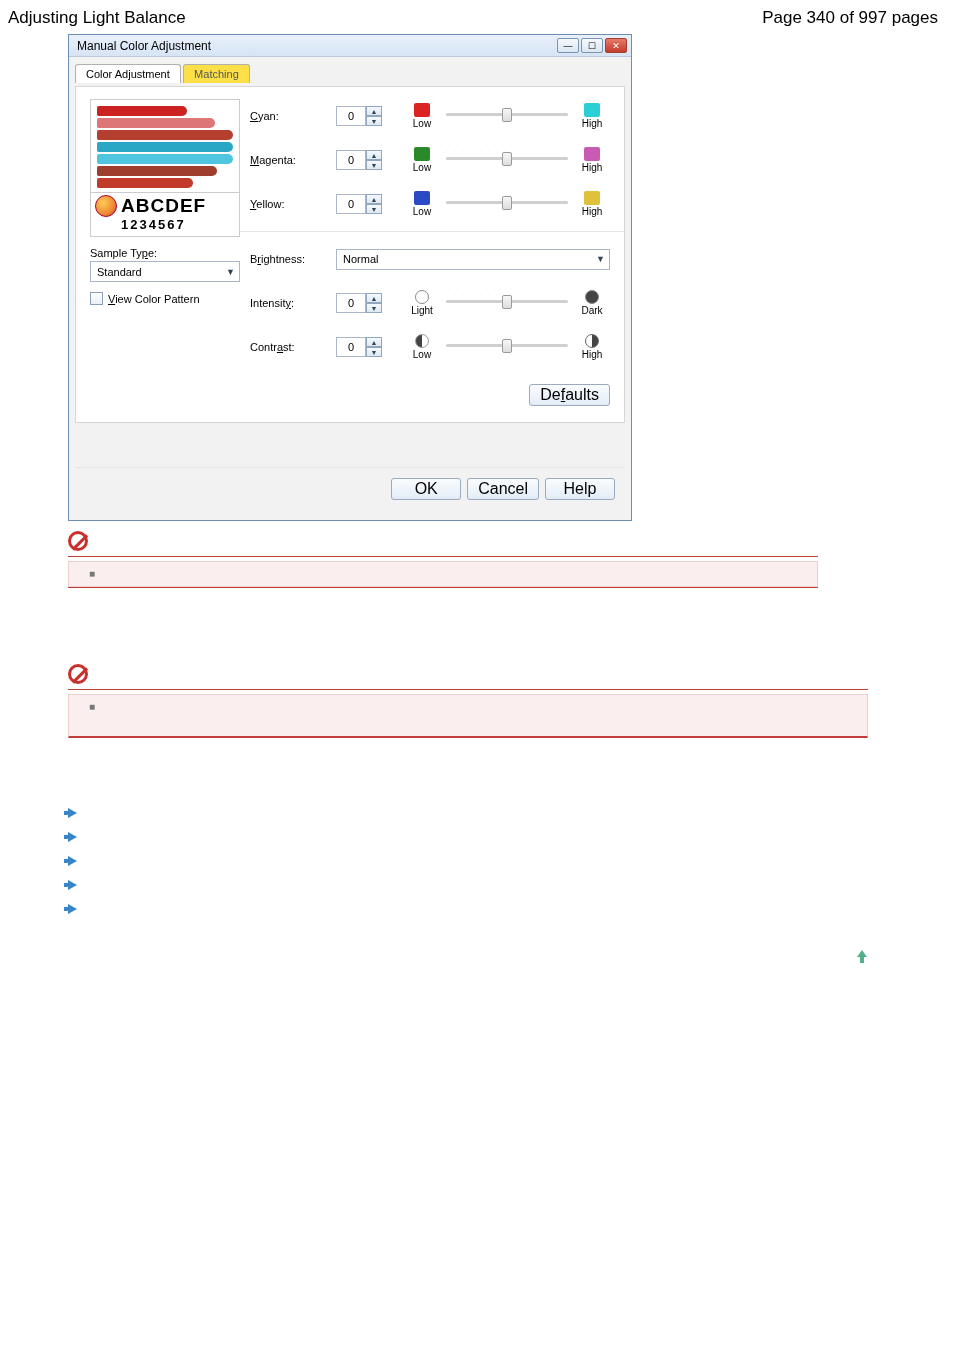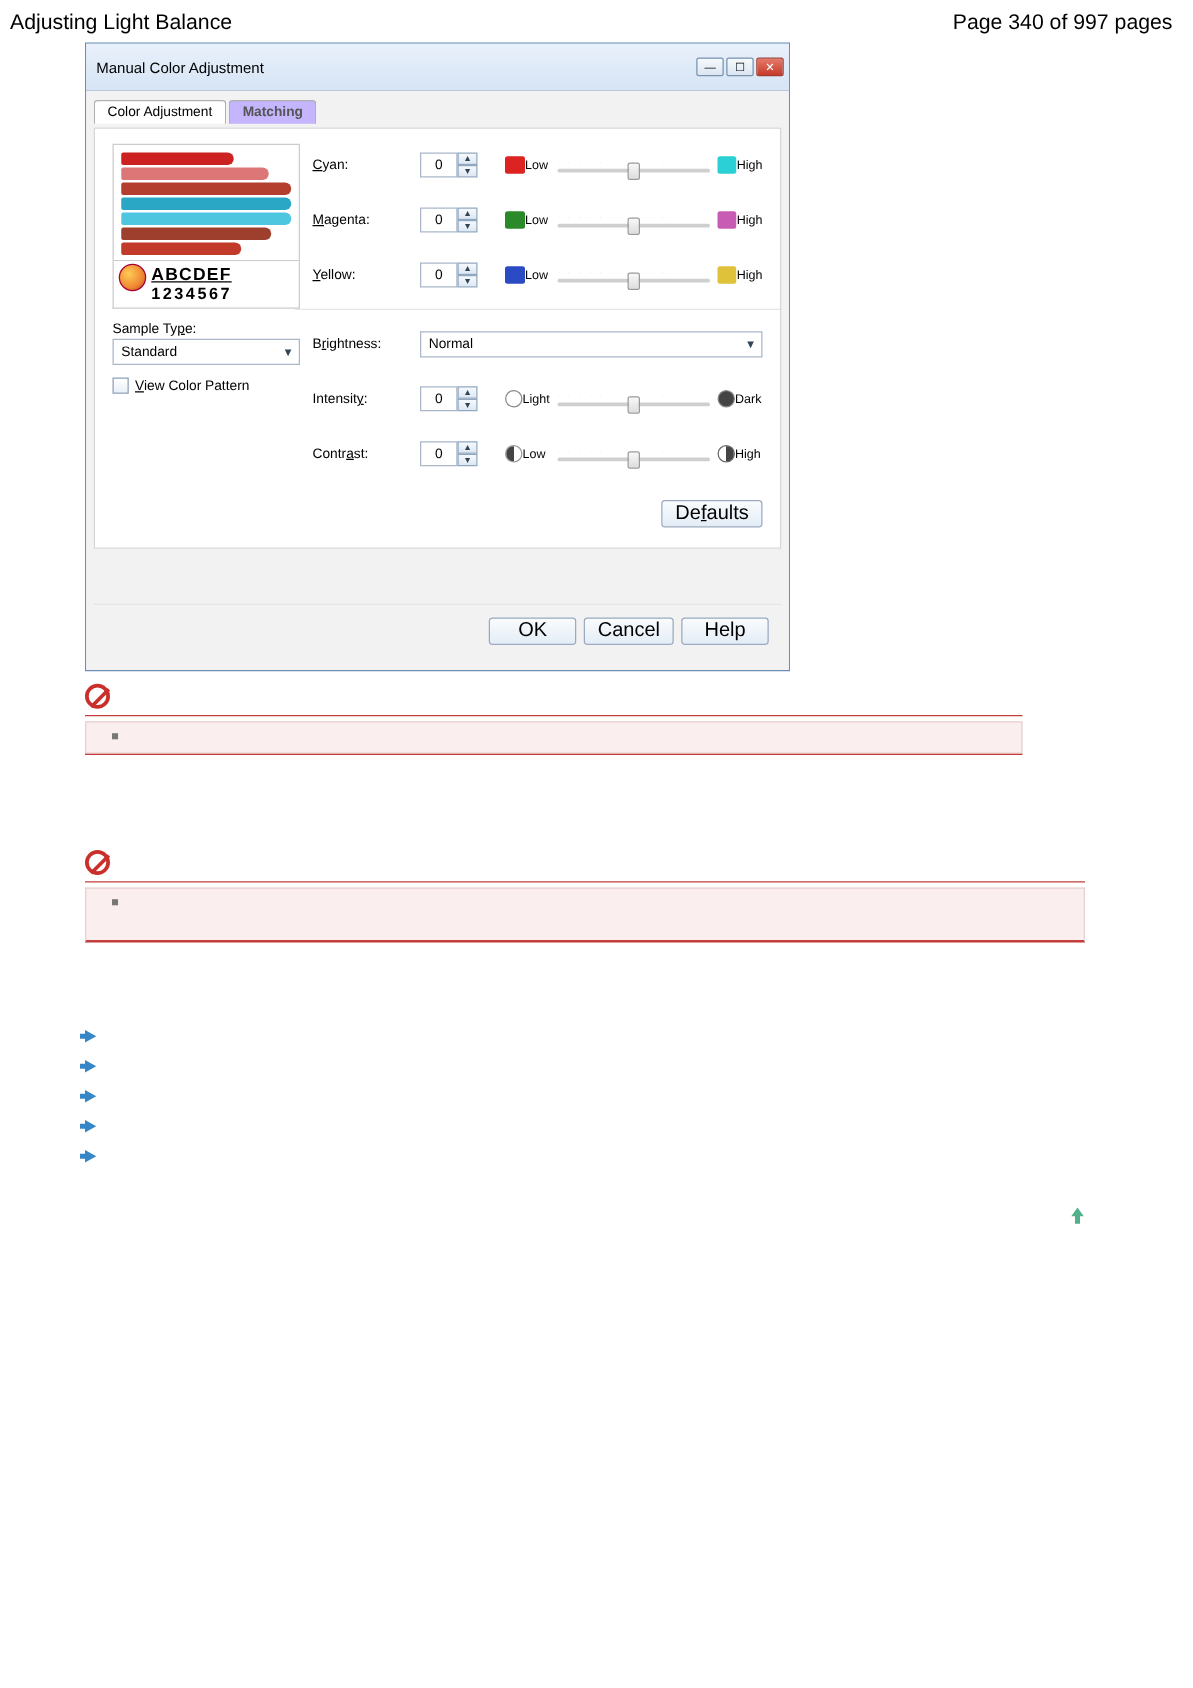--- a/index.html
+++ b/index.html
@@ -20,21 +20,21 @@
     padding: 0 0 0 68px;
   }
   .dialog {
     width: 564px;
     border: 1px solid #6b8fb4;
     background: #fff;
     margin-bottom: 10px;
   }
   .titlebar {
     background: linear-gradient(#e9f1fb, #d6e4f5);
-    height: 38px;
+    height: 22px;
     display: flex;
     align-items: center;
     justify-content: space-between;
     padding: 0 4px 0 8px;
     border-bottom: 1px solid #b9c9db;
     font-size: 12px;
   }
   .win-btns { display: flex; gap: 2px; }
   .win-btn {
     width: 22px; height: 15px;
@@ -56,21 +56,21 @@
     background: #fff;
     border: 1px solid #b0b0b0;
     border-bottom: none;
     border-radius: 3px 3px 0 0;
     padding: 3px 10px;
     font-size: 11px;
     margin-right: -1px;
     position: relative;
     top: 1px;
   }
-  .tab.inactive { background: #c4b5fd; color: #555; font-weight: bold; }
+  .tab.inactive { background: #fde047; color: #555; }
   .panel {
     background: #fff;
     border: 1px solid #d6d6d6;
     padding: 12px 14px 16px 14px;
   }
   .cols { display: flex; }
   .left-col { width: 160px; }
   .right-col { flex: 1; }
   .preview-img {
     width: 150px; height: 94px;
@@ -87,21 +87,21 @@
     background: #fff;
     padding: 2px 4px 4px 30px;
     position: relative;
   }
   .globe {
     position:absolute; left:4px; top:2px; width:22px; height:22px;
     border-radius:50%;
     background: radial-gradient(circle at 35% 35%, #fc5, #e83 60%, #b42);
     border:1px solid #a03;
   }
-  .pt-line1 { font-weight:bold; font-size:14px; letter-spacing:1px;text-decoration:underline; }
+  .pt-line1 { font-weight:bold; font-size:19px; letter-spacing:1px; }
   .pt-line2 { font-weight:bold; font-size:13px; letter-spacing:2px; }
   .row {
     display: flex;
     align-items: center;
     margin-bottom: 10px;
     height: 34px;
   }
   .row-label {
     width: 86px;
     font-size: 11px;
@@ -125,21 +125,21 @@
     width: 16px; height: 10px;
     border: 1px solid #91a7c0;
     background: linear-gradient(#f5f9fd,#dde8f4);
     font-size: 7px; line-height:7px;
     display:flex; align-items:center; justify-content:center;
     color:#345;
   }
   .slider-wrap { flex:1; display:flex; align-items:flex-start; }
   .end-col {
     width: 36px;
-    display:flex; flex-direction:row; align-items:center;
+    display:flex; flex-direction:column; align-items:center;
     font-size: 10px;
   }
   .swatch { width:16px; height:14px; border-radius:2px; margin-bottom:1px; }
   .sw-red-l{background:#d22;} .sw-cyan-h{background:#2bd0d6;}
   .sw-grn-l{background:#2a8a2a;} .sw-mag-h{background:#c85bb4;}
   .sw-blu-l{background:#2a4bc4;} .sw-yel-h{background:#e0c23a;}
   .circ { width:14px; height:14px; border-radius:50%; border:1px solid #888; margin-bottom:1px; }
   .c-light{background:#fff;} .c-dark{background:#444;}
   .half { width:14px;height:14px;border-radius:50%;border:1px solid #666;background:linear-gradient(90deg,#fff 50%,#444 50%);margin-bottom:1px;}
   .half-l { width:14px;height:14px;border-radius:50%;border:1px solid #999;background:linear-gradient(90deg,#444 50%,#fff 50%);margin-bottom:1px;}

